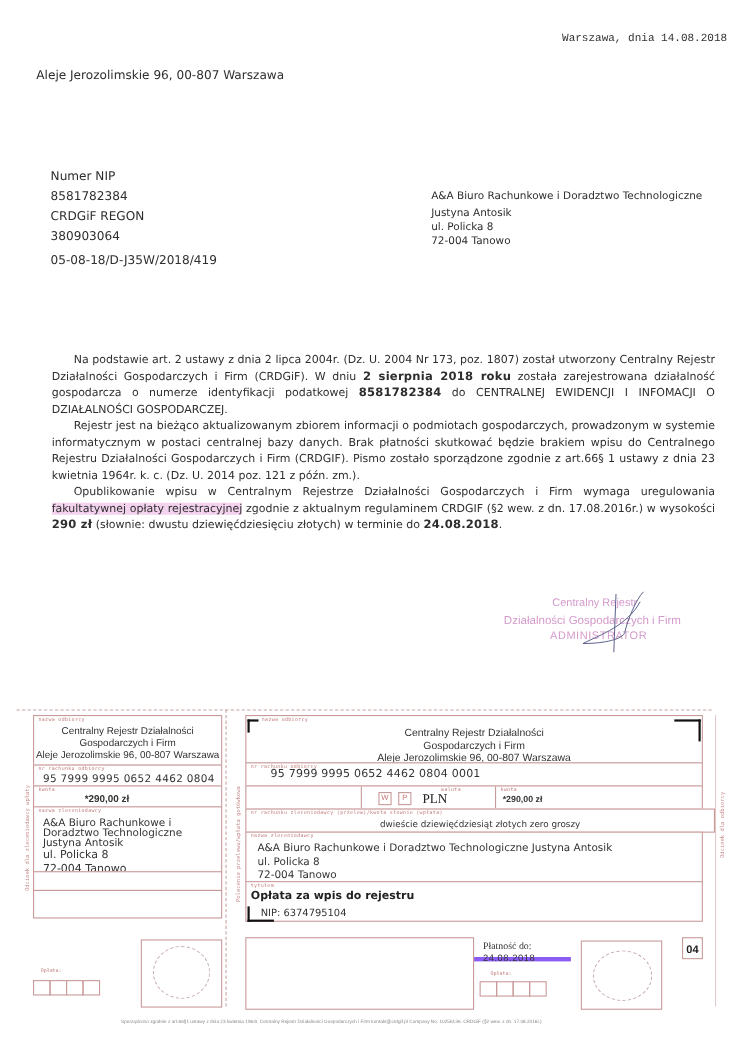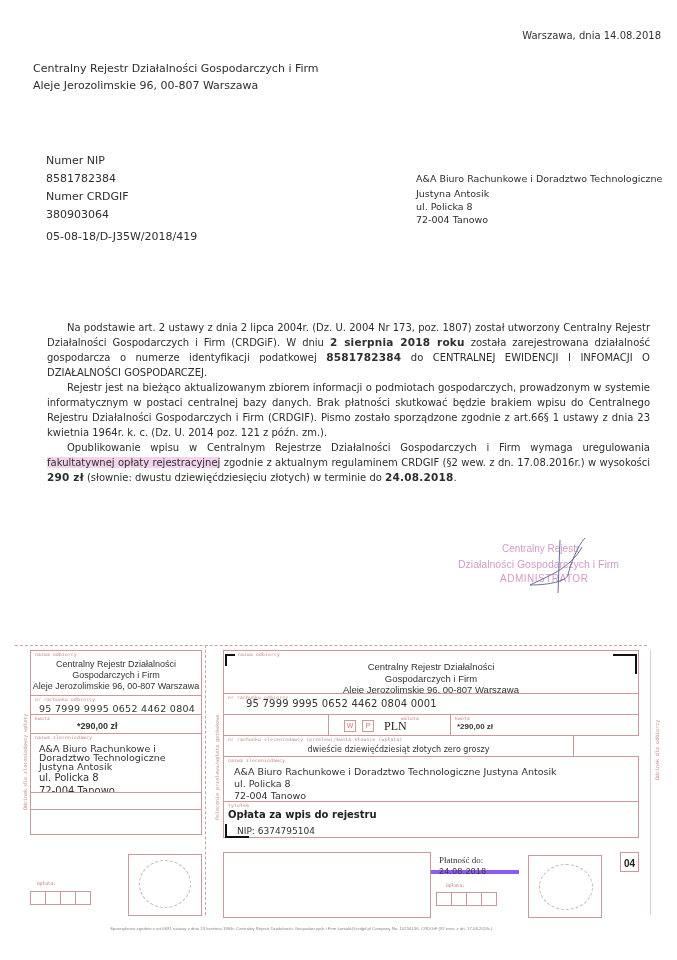--- a/index.html
+++ b/index.html
@@ -2,25 +2,25 @@
 <html><head>
 <meta charset="utf-8">
 <style>
   * { box-sizing: border-box; margin: 0; padding: 0; }
   html, body { width: 677px; height: 960px; background: #ffffff; overflow: hidden; }
   body { position: relative; font-family: "DejaVu Sans", sans-serif; color: #2a2a2a; }
 
   .abs { position: absolute; }
 
   
-  .date { top: 30px; right: 16px; font-size: 10px; color: #333; }
+  .date { top: 30px; right: 16px; font-size: 10px; color: #333; font-family: Liberation Mono, monospace; }
   .sender { left: 33px; top: 60px; font-size: 11px; line-height: 17px; color: #2e2e2e; }
   .ids { left: 46px; top: 152px; font-size: 11px; line-height: 18px; color: #2e2e2e; }
   .ids .ref { margin-top: 4px; }
-  .recipient { left: 392px; top: 172px; font-size: 9.5px; line-height: 13px; color: #2e2e2e; margin-left: 24px; }
+  .recipient { left: 392px; top: 172px; font-size: 9.5px; line-height: 13px; color: #2e2e2e; }
   .recipient .r-name { margin-bottom: 2px; }
 
   .body-text { left: 47px; top: 320px; width: 603px; font-size: 10px; line-height: 15px; color: #2e2e2e; text-align: justify; }
   .body-text p { text-indent: 20px; }
   .body-text b { font-weight: bold; font-size: 10.5px; letter-spacing: 0.2px; }
   .hl { background: #f4d3ee; }
 
   
   .stamp { left: 450px; top: 535px; width: 210px; height: 60px; }
   .stamp .s1 { position: absolute; left: 52px; top: 8px; font-size: 10px; color: #d49acb; font-family: "Liberation Sans", sans-serif; }
@@ -64,28 +64,27 @@
   .oplata-l { position: absolute; font-size: 4.5px; color: #c27b7b; font-family: "DejaVu Sans Mono", monospace; }
 
   .footer { left: 110px; top: 926px; font-size: 4.3px; color: #888; white-space: nowrap; font-family: "Liberation Sans", sans-serif; }
 </style>
 </head>
 <body>
 
 <div class="abs date">Warszawa, dnia 14.08.2018</div>
 
 <div class="abs sender">
-  <div>Centralny Rejestr Działalności Gospodarczych i Firm</div>
   <div>Aleje Jerozolimskie 96, 00-807 Warszawa</div>
 </div>
 
 <div class="abs ids">
   <div>Numer NIP</div>
   <div>8581782384</div>
-  <div>Numer CRDGIF</div>
+  <div>CRDGiF REGON</div>
   <div>380903064</div>
   <div class="ref">05-08-18/D-J35W/2018/419</div>
 </div>
 
 <div class="abs recipient">
   <div class="r-name">A&amp;A Biuro Rachunkowe i Doradztwo Technologiczne</div>
   <div>Justyna Antosik</div>
   <div>ul. Policka 8</div>
   <div>72-004 Tanowo</div>
 </div>
@@ -175,21 +174,21 @@
     <div style="position:absolute; left:104px; top:0; width:0; height:20px; border-left:1px solid #c99a9a;"></div>
     <div class="wp" style="left:120px;">W</div>
     <div class="wp" style="left:138px;">P</div>
     <span class="flabel" style="left:177px;">waluta</span>
     <div class="pln">PLN</div>
     <div style="position:absolute; left:226px; top:0; width:190px; height:20px; border-left:1px solid #c99a9a;">
       <span class="flabel">kwota</span>
       <div class="amt-m arial">*290,00 zł</div>
     </div>
   </div>
-  <div class="field" style="left:0; top:85px; width:351px; height:22px;">
+  <div class="field" style="left:0; top:85px; width:427px; height:22px;">
     <span class="flabel">nr rachunku zleceniodawcy (przelew)/kwota słownie (wpłata)</span>
     <div class="words">dwieście dziewięćdziesiąt złotych zero groszy</div>
   </div>
   <div class="field" style="left:0; top:106px; width:416px; height:46px;">
     <span class="flabel">nazwa zleceniodawcy</span>
     <div class="payer-m">
       <div>A&amp;A Biuro Rachunkowe i Doradztwo Technologiczne Justyna Antosik</div>
       <div>ul. Policka 8</div>
       <div>72-004 Tanowo</div>
     </div>

